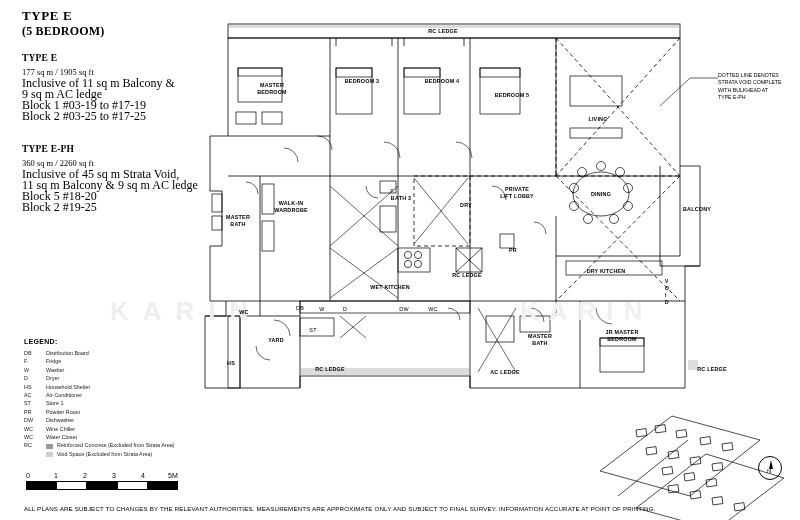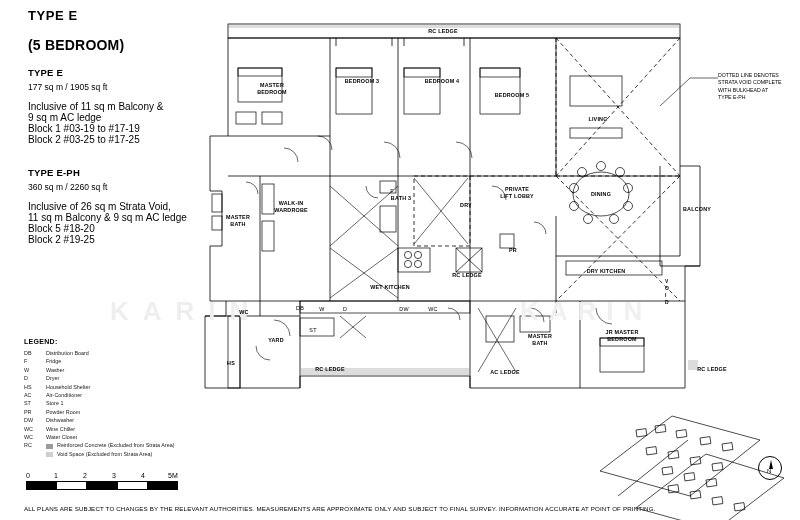--- a/index.html
+++ b/index.html
@@ -7,27 +7,27 @@
     width:800px;height:520px;
     background:#ffffff;
     font-family:"Liberation Sans", sans-serif;
     color:#000;
     position:relative;
     overflow:hidden;
   }
   .plan{position:absolute;inset:0;margin-top:16px;}
   svg{position:absolute;top:0;left:0;}
   
-  .info{position:absolute;left:28px;top:8px;width:195px;}
+  .info{position:absolute;left:22px;top:8px;width:195px;font-family:Liberation Serif, serif;}
   .title{font-size:13px;font-weight:bold;letter-spacing:.6px;line-height:15px;}
-  .subtitle{font-size:14px;font-weight:bold;letter-spacing:.2px;margin-top:14px;}
+  .subtitle{font-size:12px;font-weight:bold;letter-spacing:.2px;margin-top:1px;}
   .block{margin-top:14px;}
   .blk-h{font-size:9.5px;font-weight:bold;letter-spacing:.2px;}
   .blk-s{font-size:8.5px;margin-top:4px;line-height:11px;}
-  .blk-b{font-size:10px;margin-top:8px;line-height:11px;}
+  .blk-b{font-size:12px;line-height:11px;}
   
   .legend{position:absolute;left:24px;top:338px;width:210px;}
   .legend-title{font-size:7px;font-weight:bold;letter-spacing:.3px;}
   .legend ul{list-style:none;margin:4px 0 0 0;padding:0;}
   .legend li{display:flex;font-size:5.4px;line-height:8.4px;color:#222;}
   .legend li .k{width:22px;flex:none;}
   .legend li .v{flex:1;}
   .sw{display:inline-block;width:7px;height:5px;margin-right:4px;vertical-align:middle;}
   .sw.rc{background:#9a9a9a;}
   .sw.vs{background:#cfcfcf;}
@@ -285,21 +285,21 @@
       <div>9 sq m AC ledge</div>
       <div>Block 1 #03-19 to #17-19</div>
       <div>Block 2 #03-25 to #17-25</div>
     </div>
   </div>
 
   <div class="block" style="margin-top:22px">
     <div class="blk-h">TYPE E-PH</div>
     <div class="blk-s">360 sq m / 2260 sq ft</div>
     <div class="blk-b">
-      <div>Inclusive of 26 sq m Strata Void,</div>
+      <div>Inclusive of 45 sq m Strata Void,</div>
       <div>11 sq m Balcony &amp; 9 sq m AC ledge</div>
       <div>Block 5 #18-20</div>
       <div>Block 2 #19-25</div>
     </div>
   </div>
 </div>
 
 <div class="legend">
   <div class="legend-title">LEGEND:</div>
   <ul>

